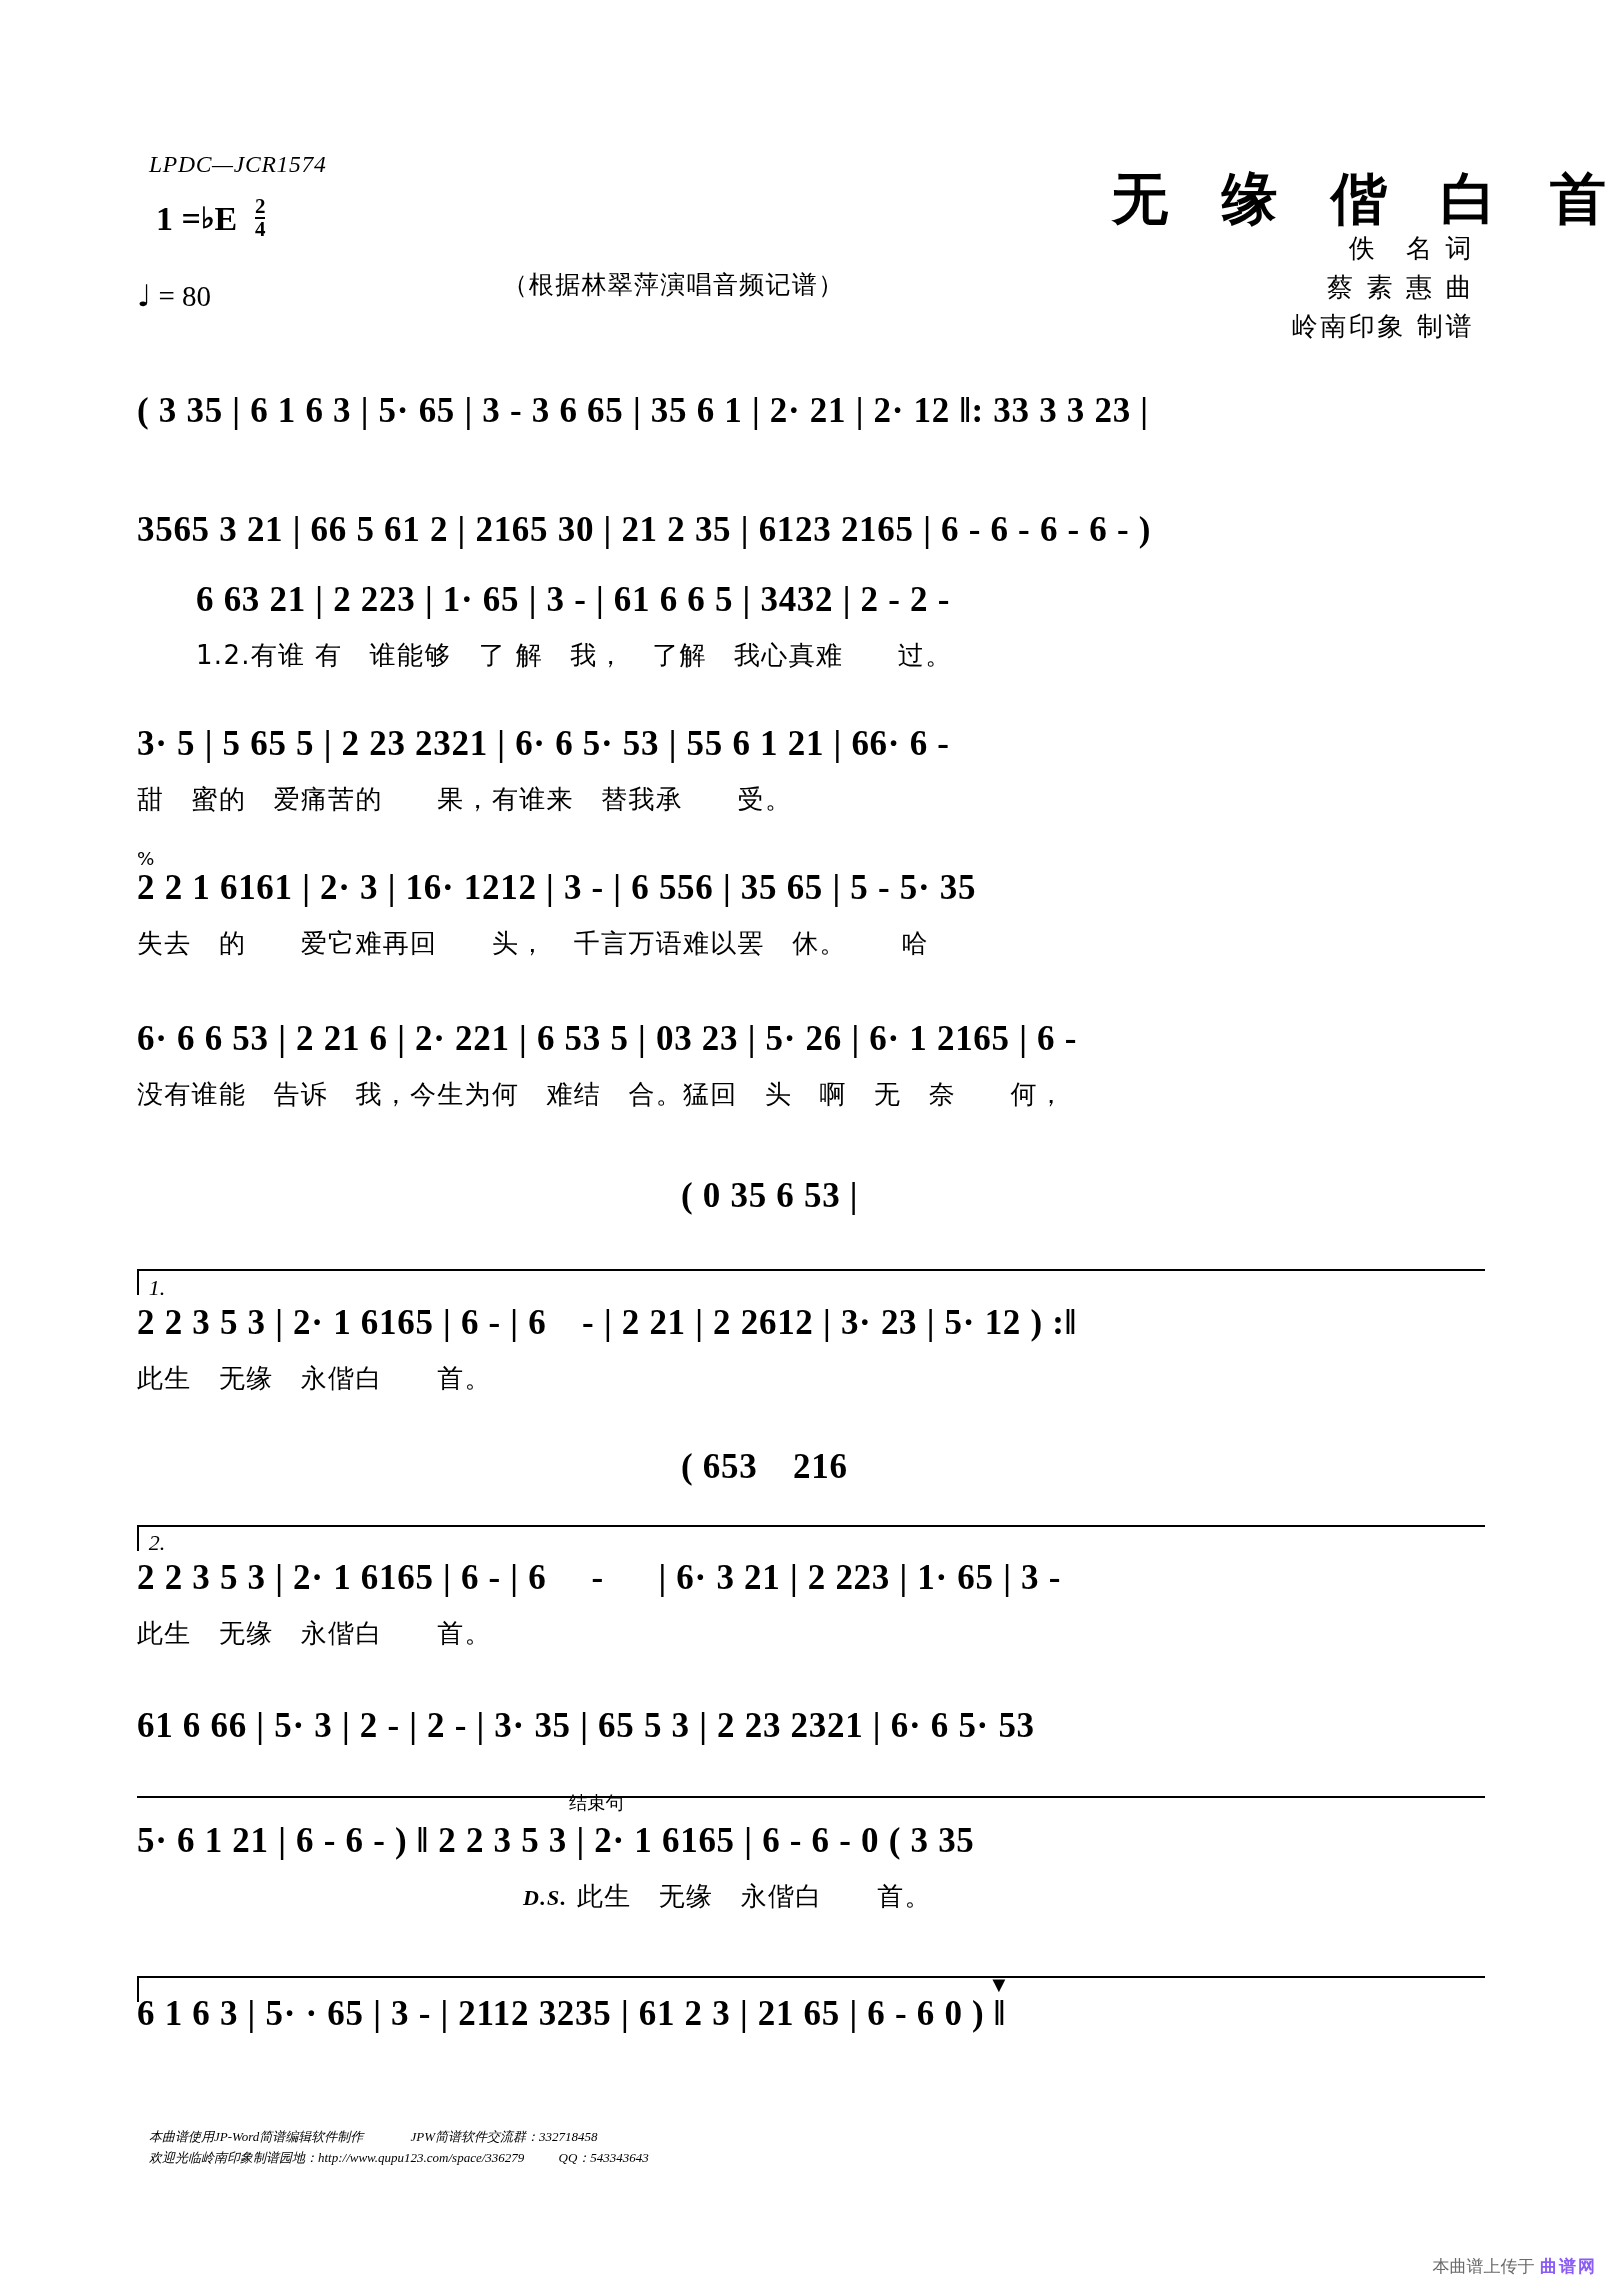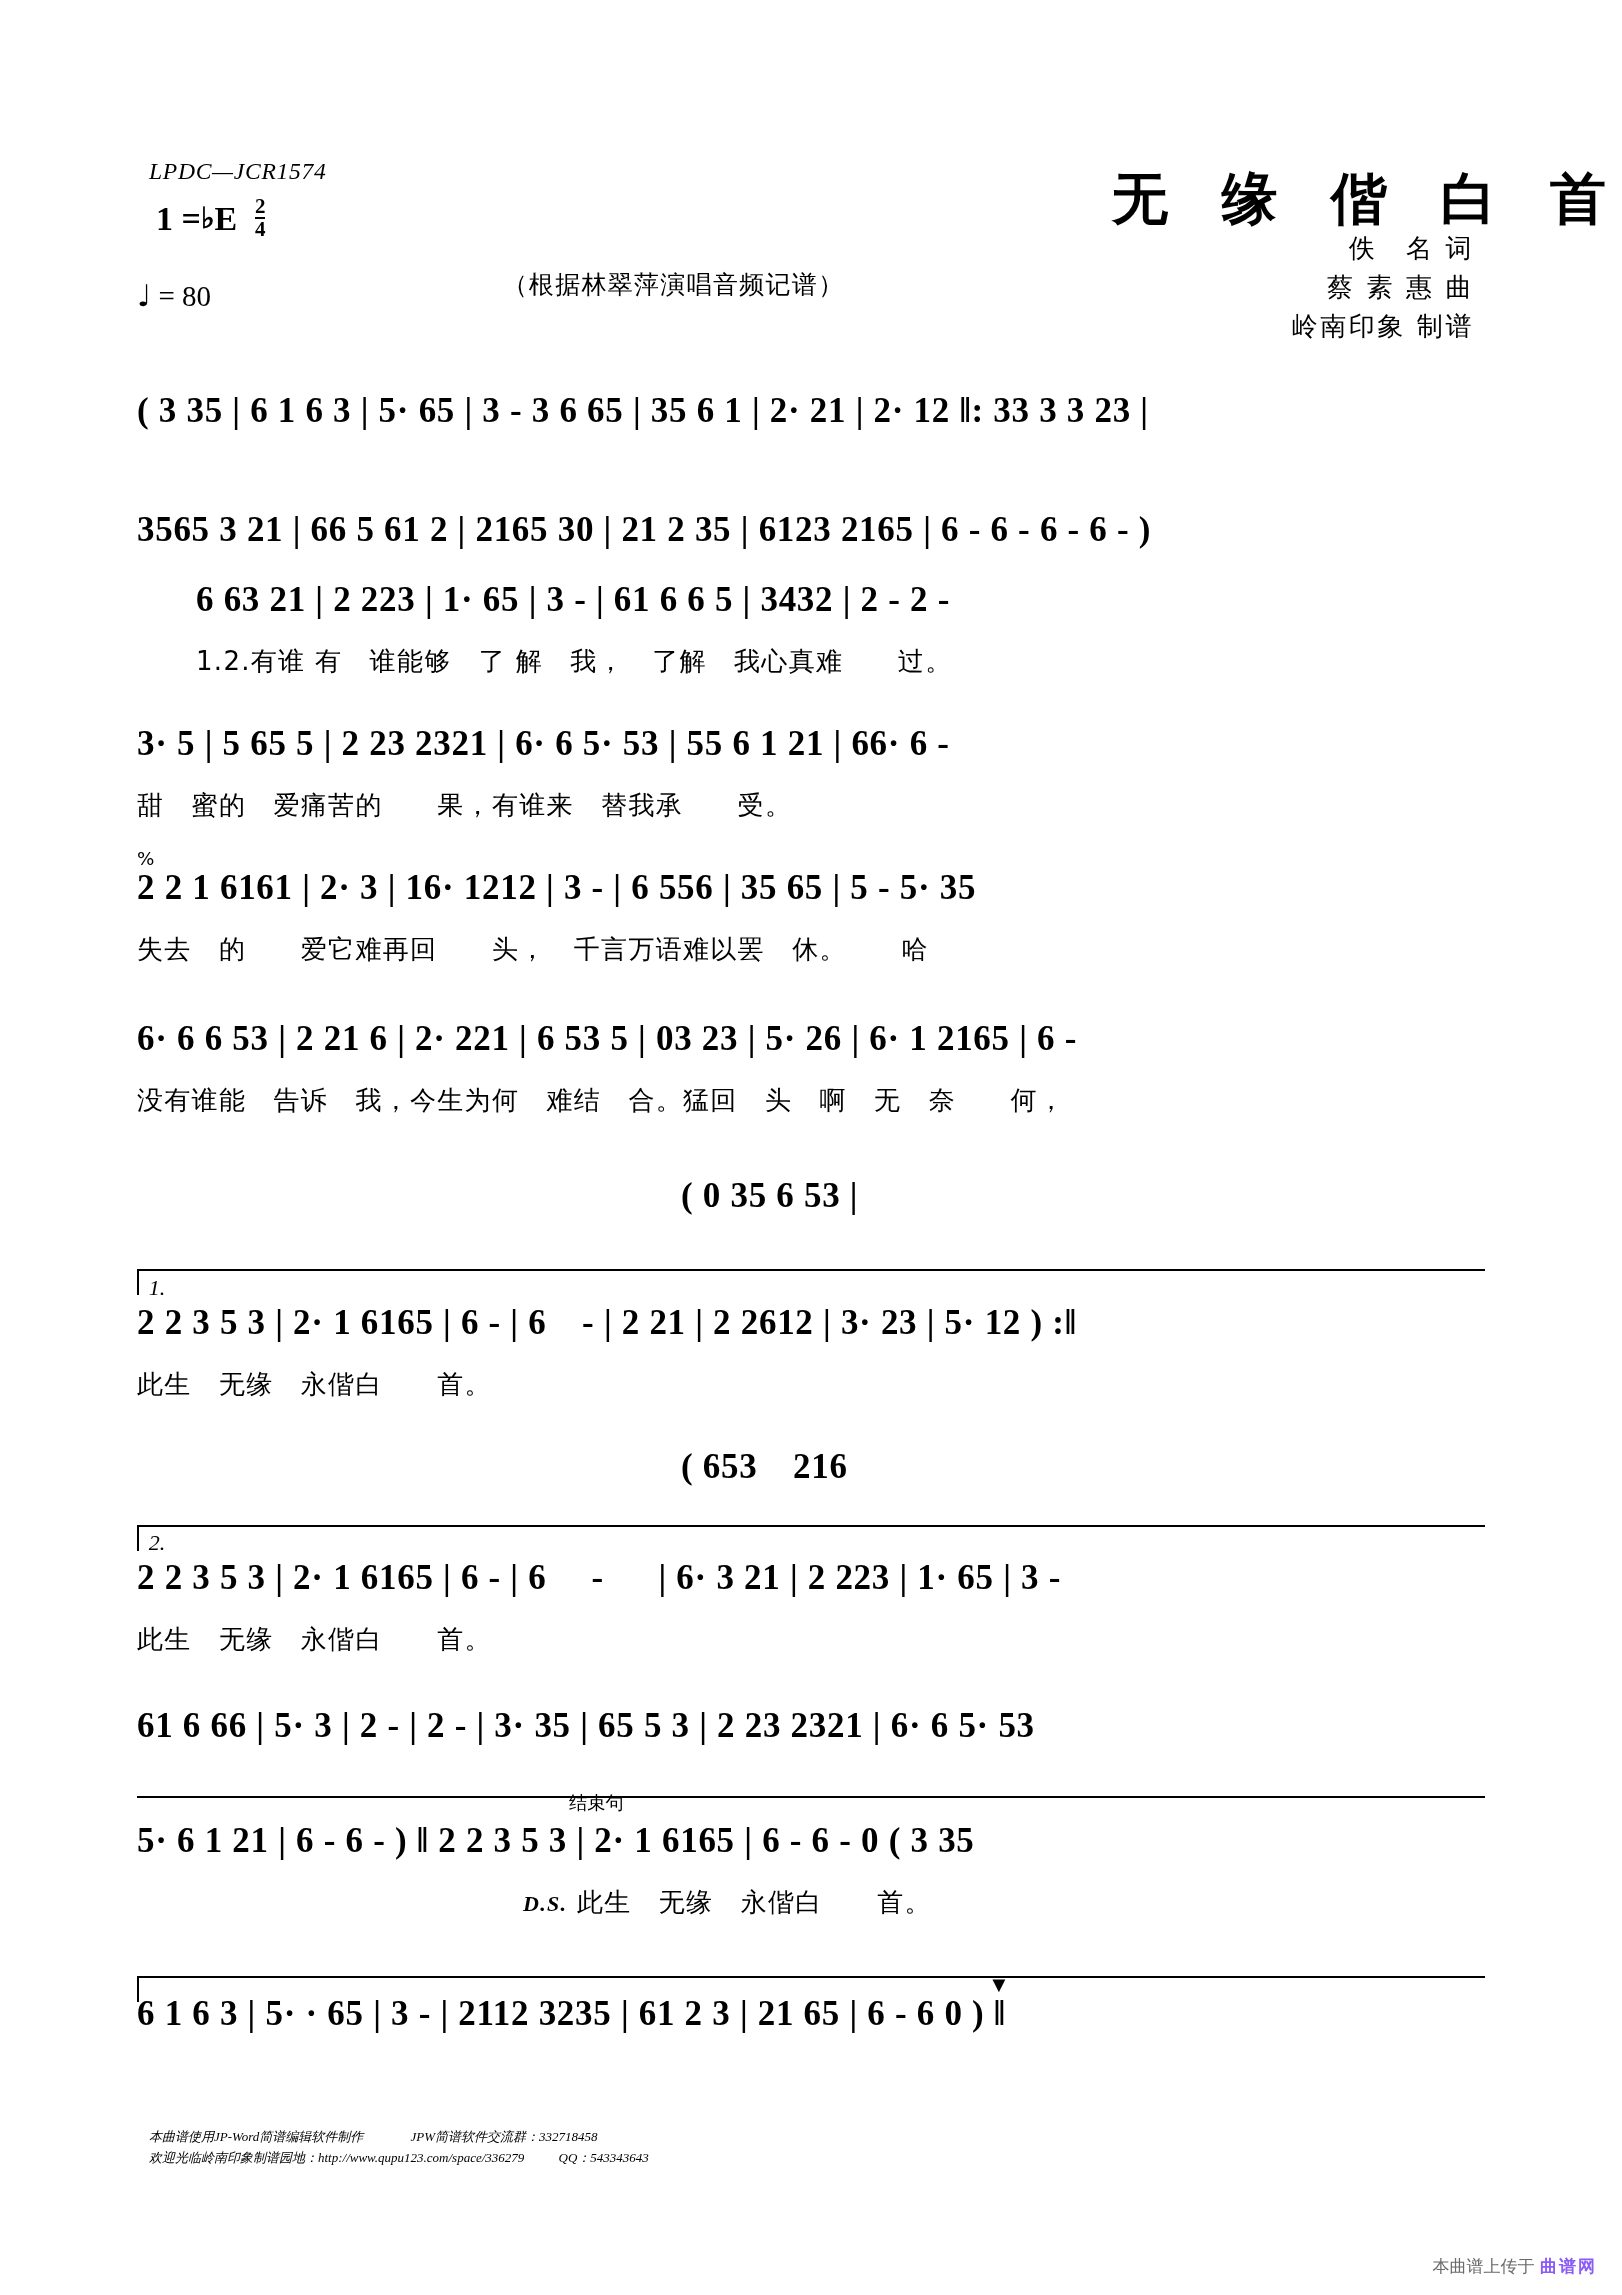--- a/index.html
+++ b/index.html
@@ -24,21 +24,20 @@
 
   
   .catalog-id {
     position: absolute;
     left: 149px;
     top: 151px;
     font-family: "Liberation Serif", serif;
     font-style: italic;
     font-size: 23.6px;
     letter-spacing: 0.7px;
-    margin-top: 7px;
   }
   .title {
     position: absolute;
     left: 0;
     top: 162px;
     width: 1623px;
     text-align: right;
     font-family: "DejaVu Serif", serif;
     font-weight: bold;
     font-size: 56px;
@@ -107,21 +106,21 @@
     font-weight: bold;
     white-space: nowrap;
     letter-spacing: 0.7px;
     line-height: 1.05;
   }
   .lyrics {
     font-family: "DejaVu Sans", sans-serif;
     font-size: 26px;
     white-space: nowrap;
     letter-spacing: 1.3px;
-    margin-top: 25px;
+    margin-top: 19px;
   }
   .small-label {
     font-family: "Liberation Serif", serif;
     font-style: italic;
     font-size: 22px;
   }
   .tiny {
     font-family: "DejaVu Sans", sans-serif;
     font-size: 18.3px;
   }

